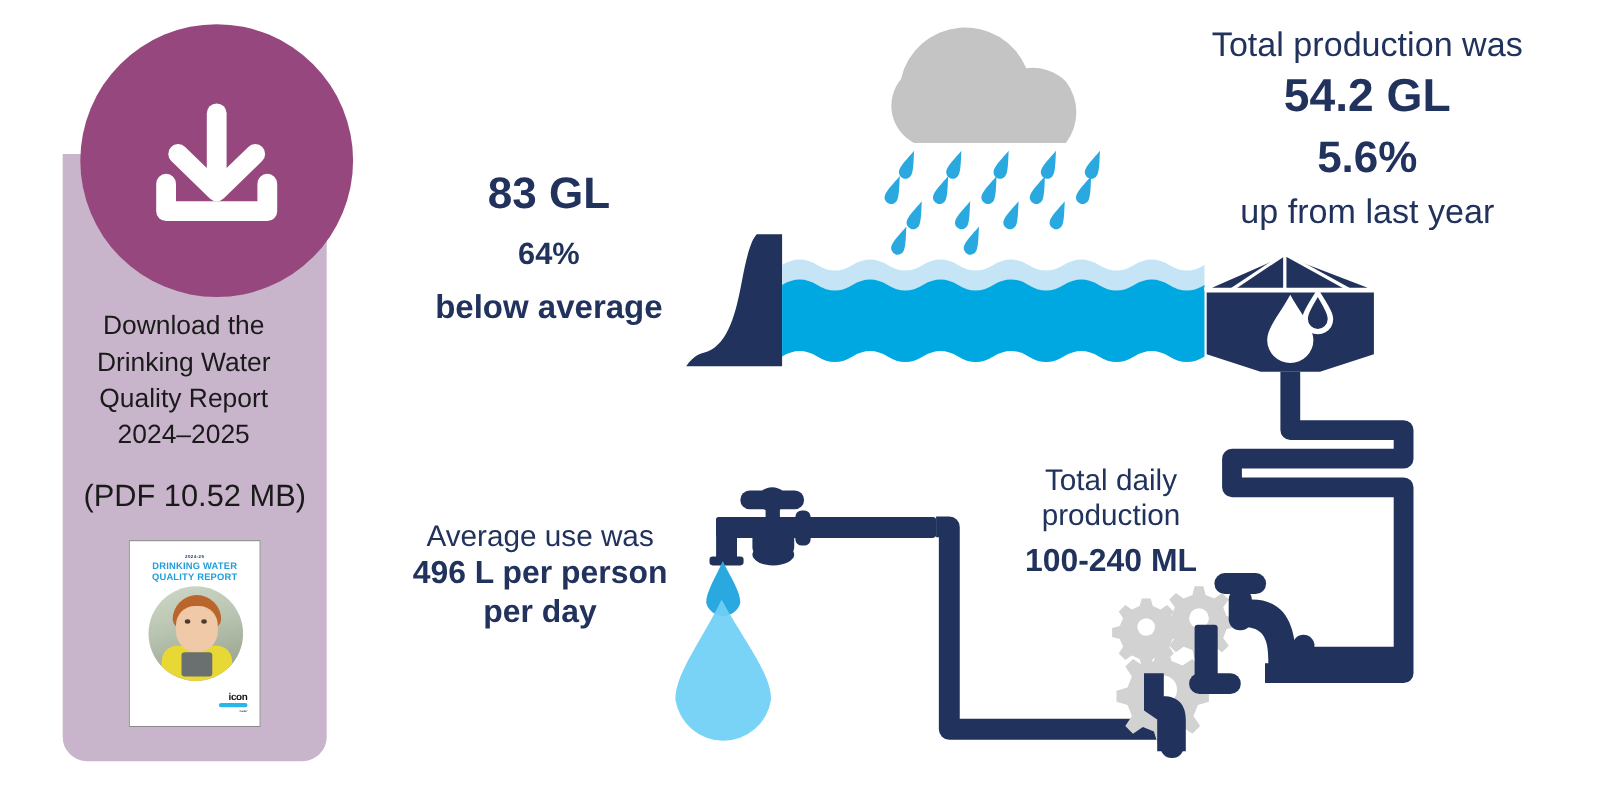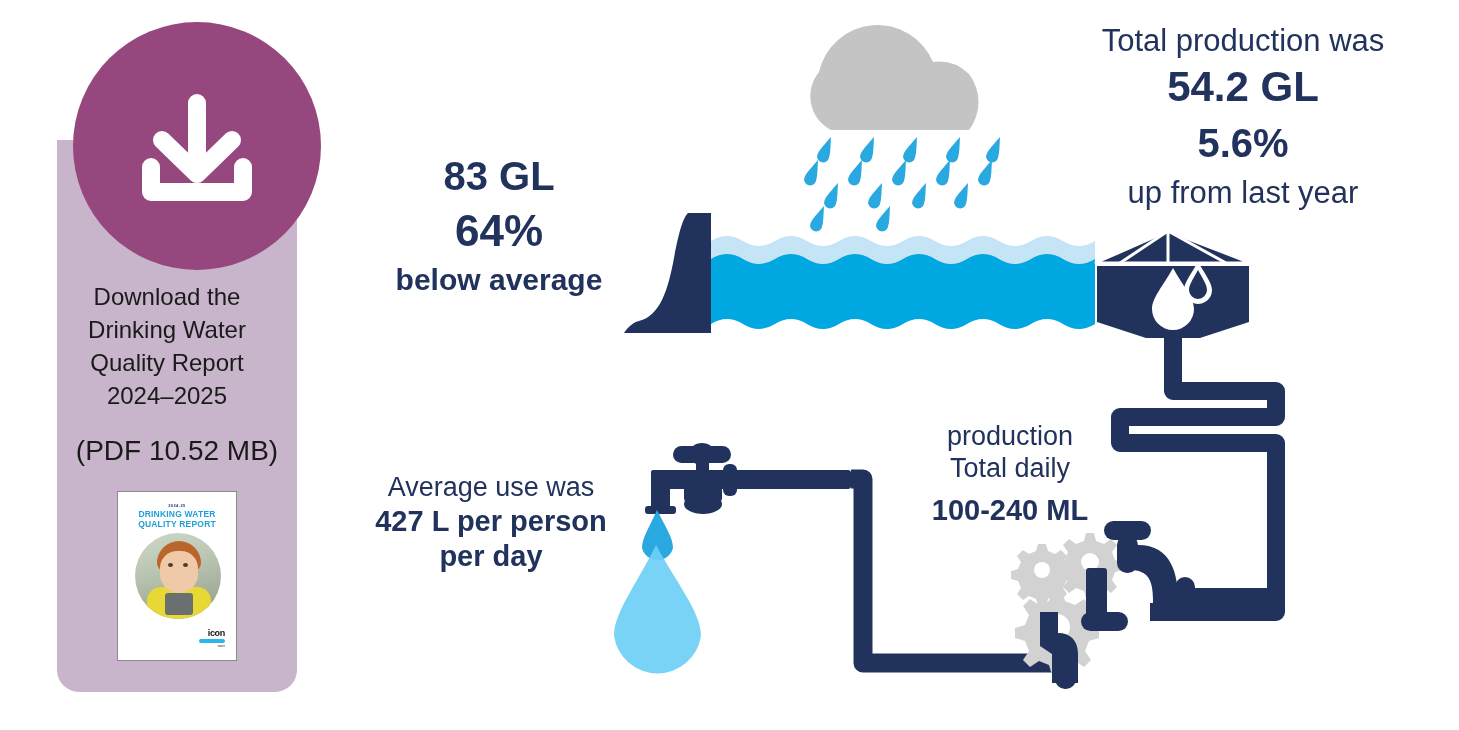--- a/index.html
+++ b/index.html
@@ -68,21 +68,21 @@
   .pdf-logo .lg-sub{font-size:3px;color:#333;line-height:4px;}
 
   
   .stat{position:absolute;color:#21325c;text-align:center;}
   .stat .lt{font-weight:400;text-align:center;}
   .stat .bd{font-weight:700;}
 
   #stat-inflow{left:366px;top:152px;width:266px;}
   #stat-inflow .l1{font-size:30px;line-height:40px;}
   #stat-inflow .l2{font-size:40px;line-height:48px;}
-  #stat-inflow .l3{font-size:44px;line-height:62px;}
+  #stat-inflow .l3{font-size:28px;line-height:62px;}
   #stat-inflow .l4{font-size:30px;line-height:36px;}
 
   #stat-production{left:1033px;top:20px;width:420px;}
   #stat-production .l1{font-size:31px;line-height:42px;}
   #stat-production .l2{font-size:42px;line-height:50px;}
   #stat-production .l3{font-size:40px;line-height:62px;}
   #stat-production .l4{font-size:31px;line-height:38px;}
 
   #stat-usage{left:358px;top:470px;width:266px;}
   #stat-usage .l1{font-size:27px;line-height:34px;}
@@ -151,27 +151,27 @@
 
   <div class="stat" id="stat-production">
     <div class="l1 lt">Total production was</div>
     <div class="l2 bd">54.2 GL</div>
     <div class="l3 bd">5.6%</div>
     <div class="l4 lt">up from last year</div>
   </div>
 
   <div class="stat" id="stat-usage">
     <div class="l1 lt">Average use was</div>
-    <div class="l2 bd">427 L per person</div>
+    <div class="l2 bd">496 L per person</div>
     <div class="l2 bd">per day</div>
   </div>
 
   <div class="stat" id="stat-daily">
+    <div class="l1 lt">Total daily</div>
     <div class="l1 lt">production</div>
-    <div class="l1 lt">Total daily</div>
     <div class="l2 bd">100-240 ML</div>
   </div>
 
   <svg id="illustration" width="1459" height="730" viewBox="0 0 1459 730" style="position:absolute;left:0;top:0;">
 
     <g>
       <path d="M831 130
                L969 130
                a46 46 0 0 0 0 -56
                a44 44 0 0 0 -36 -12

